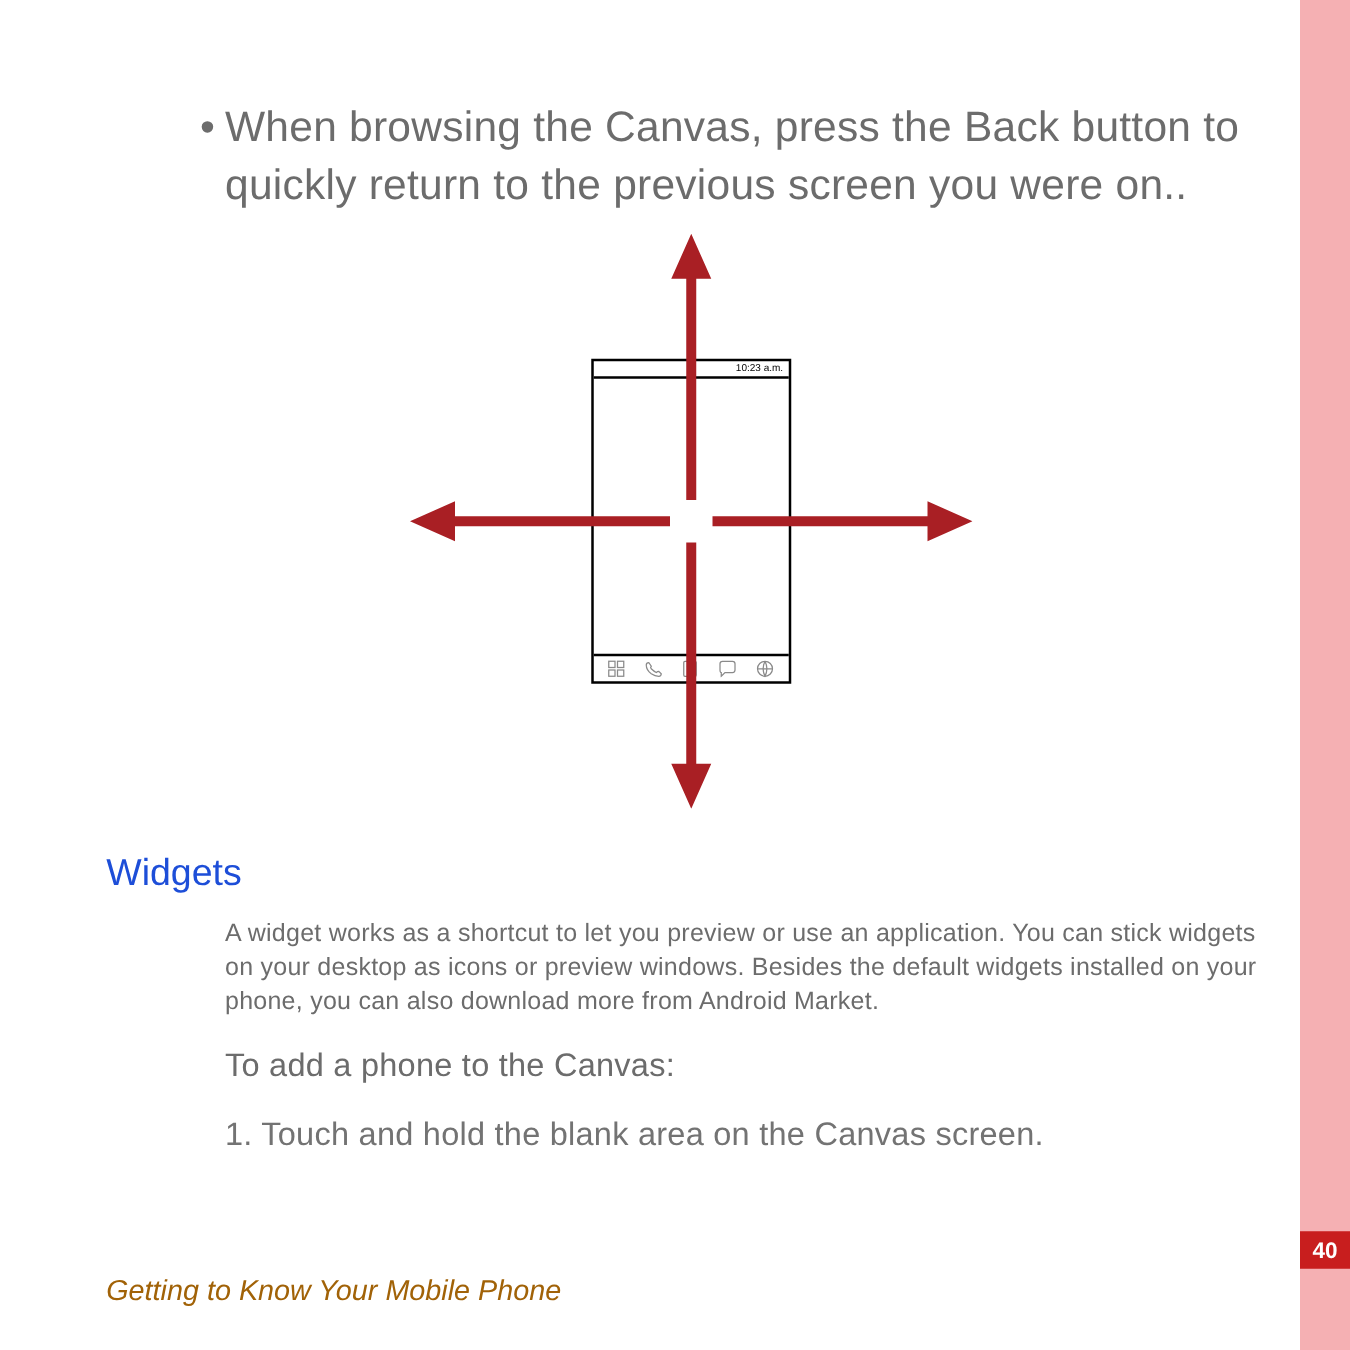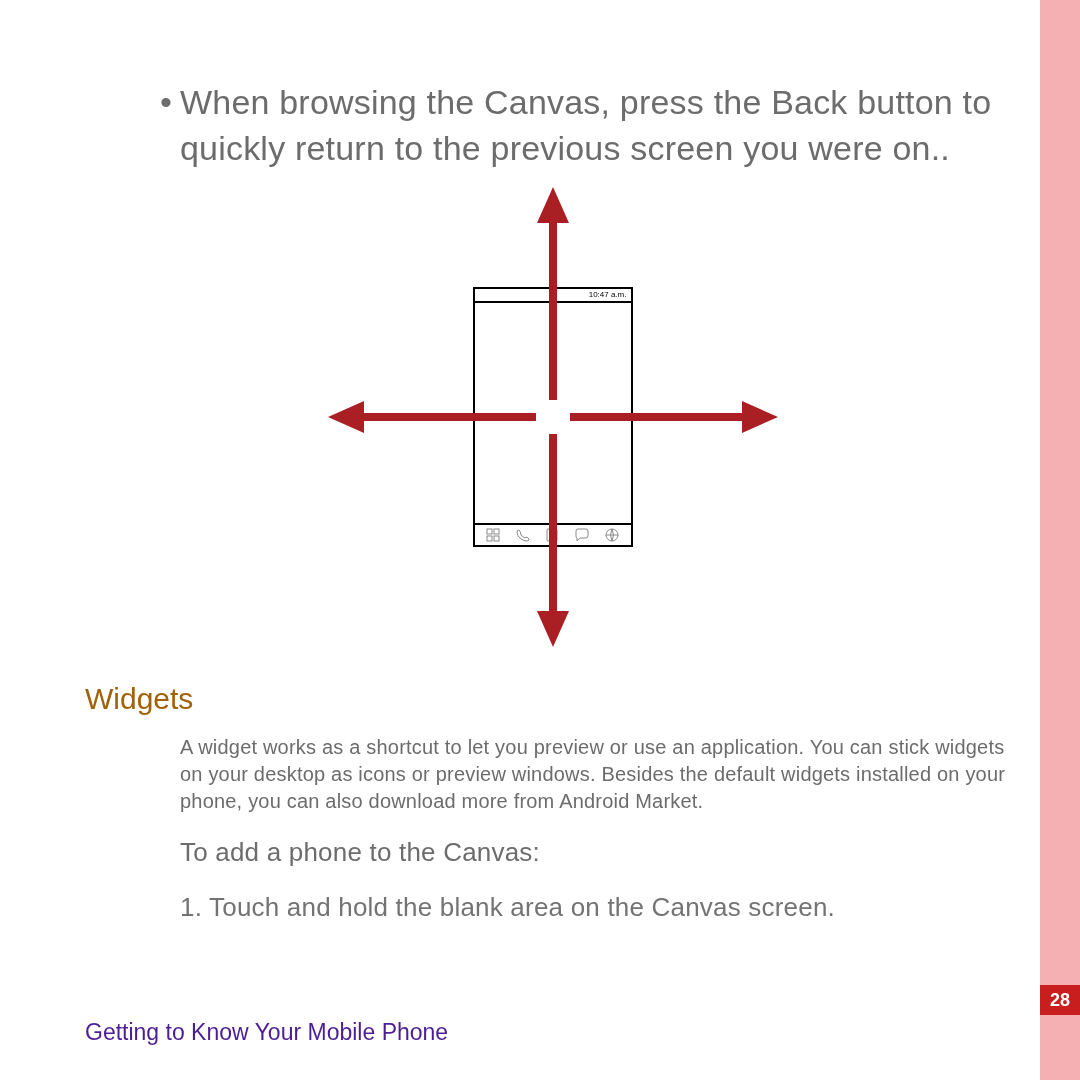--- a/index.html
+++ b/index.html
@@ -119,21 +119,21 @@
       left: 50%;
       top: 50%;
       width: 34px;
       height: 34px;
       background: #fff;
       transform: translate(-50%, -50%);
       z-index: 20;
     }
     .heading {
       font-size: 30px;
-      color: #a16207;
+      color: #1d4ed8;
       margin-bottom: 18px;
       font-weight: normal;
     }
     .paragraph {
       font-size: 20px;
       line-height: 1.35;
       color: #6c6c6c;
       padding-left: 95px;
       margin-bottom: 20px;
       letter-spacing: 0.2px;
@@ -151,28 +151,29 @@
       color: #6c6c6c;
       padding-left: 95px;
       margin-bottom: 20px;
       letter-spacing: 0.2px;
     }
     .footer {
       position: absolute;
       left: 85px;
       bottom: 34px;
       font-size: 23px;
-      color: #4c1d95;
+      color: #a16207;
+      font-style: italic;
     }
   </style>
 </head>
 <body>
 
 <div class="side-bar"></div>
-<div class="page-number-badge">28</div>
+<div class="page-number-badge">40</div>
 
 <div class="content">
 
   <div class="bullet">When browsing the Canvas, press the Back button to quickly return to the previous screen you were on..</div>
 
   <div class="diagram-wrap">
     <div class="diagram">
 
       <div class="arrow arrow-up" style="z-index:10;">
         <svg width="36" height="230" viewBox="0 0 36 230">
@@ -192,21 +193,21 @@
       <div class="arrow arrow-right" style="z-index:10;">
         <svg width="230" height="36" viewBox="0 0 230 36">
           <polygon points="230,18 194,2 194,14 0,14 0,22 194,22 194,34" fill="#a91f24"></polygon>
         </svg>
       </div>
 
       <div class="center-white"></div>
 
       <div class="phone" style="z-index:5;">
         <div class="phone-statusbar">
-          <span>10:47 a.m.</span>
+          <span>10:23 a.m.</span>
         </div>
         <div class="phone-body"></div>
         <div class="phone-navbar">
           <span class="nav-icon">
             <svg width="14" height="14" viewBox="0 0 14 14">
                 <rect x="1" y="1" width="5" height="5" fill="none" stroke="#8a8a8a" stroke-width="1"></rect>
                 <rect x="8" y="1" width="5" height="5" fill="none" stroke="#8a8a8a" stroke-width="1"></rect>
                 <rect x="1" y="8" width="5" height="5" fill="none" stroke="#8a8a8a" stroke-width="1"></rect>
                 <rect x="8" y="8" width="5" height="5" fill="none" stroke="#8a8a8a" stroke-width="1"></rect>
               </svg>

